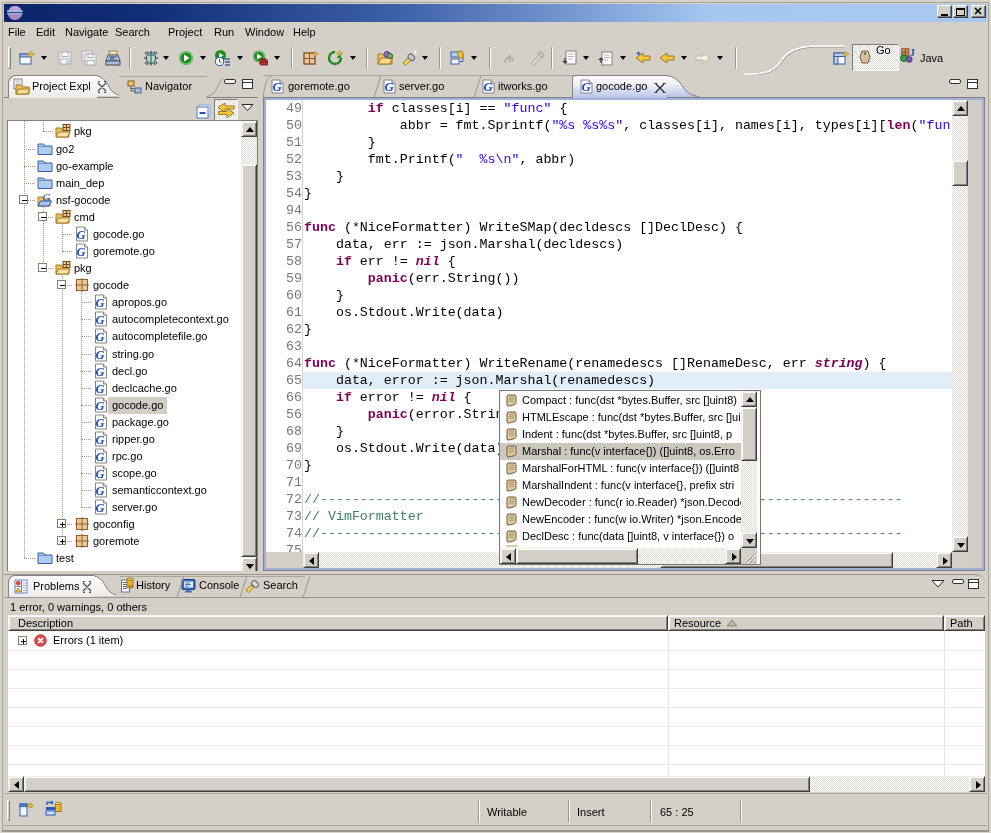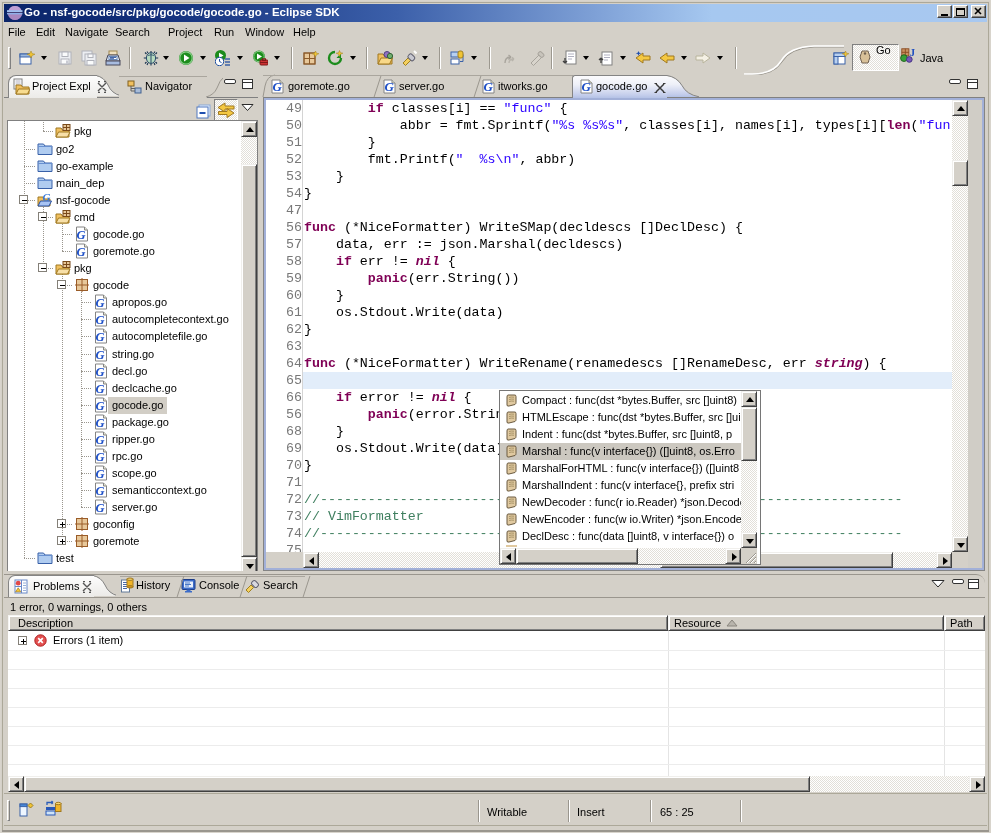--- a/index.html
+++ b/index.html
@@ -52,21 +52,20 @@
 
   <div id="titlebar">
     <svg class="abs" style="left:3px;top:1px" width="16" height="16" viewBox="0 0 16 16">
         <circle cx="8" cy="8" r="7" fill="#9878b8"></circle>
         <path d="M1.5 5.5 a7 7 0 0 1 13 0z" fill="#c0a0d4"></path>
         <path d="M8 15 a7 7 0 0 1 -7 -7 l14 0 a7 7 0 0 1 -7 7z" fill="#a888c0"></path>
         <rect x="0" y="5.2" width="15.5" height="1.8" fill="#a0c0f0"></rect>
         <rect x="0" y="7.8" width="15.5" height="1.6" fill="#90b0e8"></rect>
         <rect x="0" y="7" width="15.5" height="0.8" fill="#343464"></rect>
       </svg>
-    <div id="titletext">Go - nsf-gocode/src/pkg/gocode/gocode.go - Eclipse SDK</div>
     <div class="tbtn" style="left:933px;">
         <div class="abs" style="left:3px;top:8px;width:7px;height:2px;background:#000"></div>
       </div>
     <div class="tbtn" style="left:949px;">
         <div class="abs" style="left:2px;top:2px;width:9px;height:8px;border:1px solid #000;border-top:2px solid #000"></div>
       </div>
     <div class="tbtn" style="left:967px;"><svg width="13" height="11">
           <path d="M3 2 L9 8 M9 2 L3 8" stroke="#000" stroke-width="1.6"></path>
         </svg></div>
   </div>
@@ -626,39 +625,40 @@
 <div class="ln" style="top:17px">50</div>
 <div class="cl" style="top:17px">            abbr = fmt.Sprintf(<span class="str">"%s %s%s"</span>, classes[i], names[i], types[i][<span class="kw">len</span>(<span class="str">"fun</span></div>
 <div class="ln" style="top:34px">51</div>
 <div class="cl" style="top:34px">        }</div>
 <div class="ln" style="top:51px">52</div>
 <div class="cl" style="top:51px">        fmt.Printf(<span class="str">"  %s\n"</span>, abbr)</div>
 <div class="ln" style="top:68px">53</div>
 <div class="cl" style="top:68px">    }</div>
 <div class="ln" style="top:85px">54</div>
 <div class="cl" style="top:85px">}</div>
-<div class="ln" style="top:102px">47</div>
+<div class="ln" style="top:102px">94</div>
 <div class="ln" style="top:119px">56</div>
 <div class="cl" style="top:119px"><span class="kw">func</span> (*NiceFormatter) WriteSMap(decldescs []DeclDesc) {</div>
 <div class="ln" style="top:136px">57</div>
 <div class="cl" style="top:136px">    data, err := json.Marshal(decldescs)</div>
 <div class="ln" style="top:153px">58</div>
 <div class="cl" style="top:153px">    <span class="kw">if</span> err != <span class="kwi">nil</span> {</div>
 <div class="ln" style="top:170px">59</div>
 <div class="cl" style="top:170px">        <span class="kw">panic</span>(err.String())</div>
 <div class="ln" style="top:187px">60</div>
 <div class="cl" style="top:187px">    }</div>
 <div class="ln" style="top:204px">61</div>
 <div class="cl" style="top:204px">    os.Stdout.Write(data)</div>
 <div class="ln" style="top:221px">62</div>
 <div class="cl" style="top:221px">}</div>
 <div class="ln" style="top:238px">63</div>
 <div class="ln" style="top:255px">64</div>
 <div class="cl" style="top:255px"><span class="kw">func</span> (*NiceFormatter) WriteRename(renamedescs []RenameDesc, err <span class="kwi">string</span>) {</div>
 <div class="ln" style="top:272px">65</div>
+<div class="cl" style="top:272px">    data, error := json.Marshal(renamedescs)</div>
 <div class="ln" style="top:289px">66</div>
 <div class="cl" style="top:289px">    <span class="kw">if</span> error != <span class="kwi">nil</span> {</div>
 <div class="ln" style="top:306px">56</div>
 <div class="cl" style="top:306px">        <span class="kw">panic</span>(error.String())</div>
 <div class="ln" style="top:323px">68</div>
 <div class="cl" style="top:323px">    }</div>
 <div class="ln" style="top:340px">69</div>
 <div class="cl" style="top:340px">    os.Stdout.Write(data)</div>
 <div class="ln" style="top:357px">70</div>
 <div class="cl" style="top:357px">}</div>

